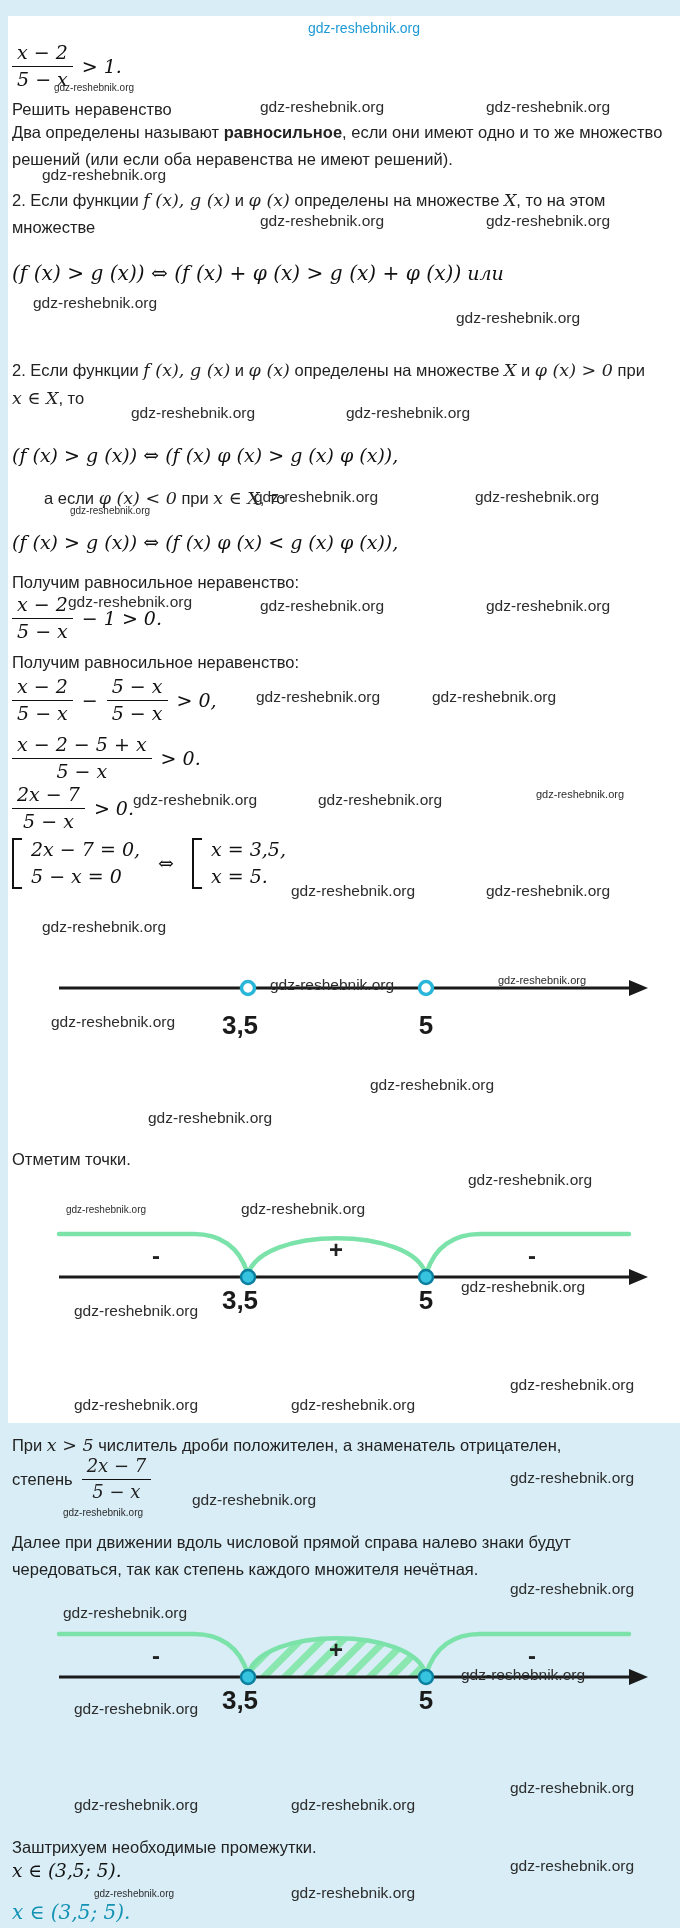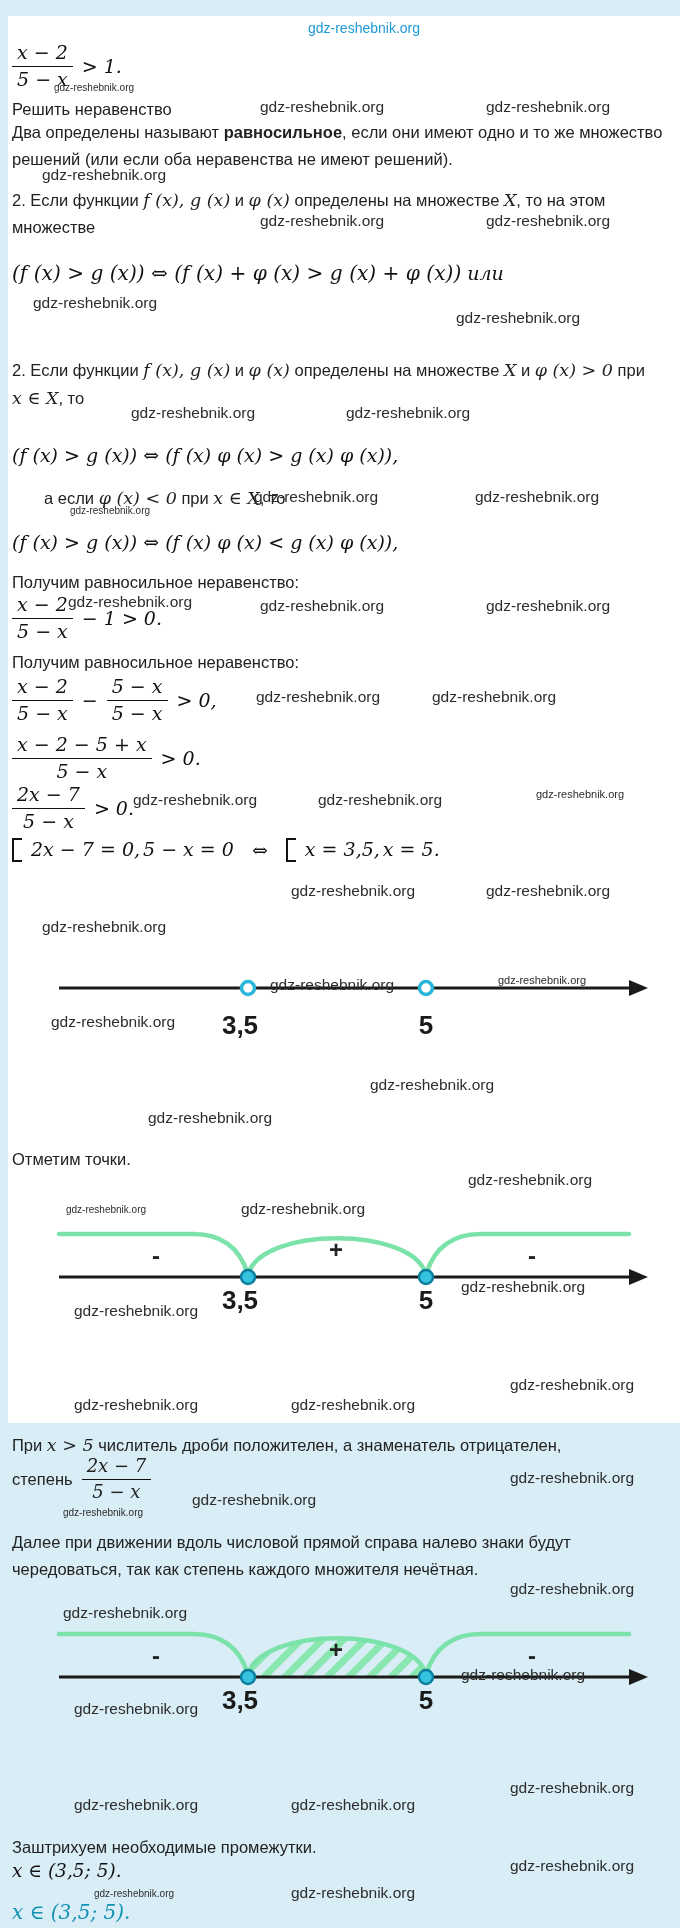--- a/index.html
+++ b/index.html
@@ -31,21 +31,21 @@
     font-size:19px; color:#111;
   }
   .mrow { display:flex; align-items:center; gap:9px; }
   .frac { display:inline-flex; flex-direction:column; align-items:center; text-align:center; }
   .frac .num { padding:0 5px 2px; border-bottom:1.7px solid #111; line-height:1.15; }
   .frac .den { padding:2px 5px 0; line-height:1.15; }
   .frac.inl { font-family:"DejaVu Serif", serif; font-style:italic; font-size:18px; }
   .inlrow { display:inline-flex; align-items:center; gap:9px; font-size:16.5px; }
   .cases { display:flex; align-items:stretch; }
   .brk { width:8px; border:2.2px solid #111; border-right:none; margin-right:9px; }
-  .stack { display:flex; flex-direction:row; gap:3px; line-height:1.25; }
+  .stack { display:flex; flex-direction:column; gap:3px; line-height:1.25; }
   
   .wm {
     position:absolute; z-index:3; white-space:nowrap;
     font-family:"Liberation Sans", sans-serif;
     font-size:15.5px; color:#2d2d2d;
   }
   .wm.sm { font-size:11px; }
   .wm.xs { font-size:10px; }
   .wm.top {
     left:0; right:0; text-align:center;

